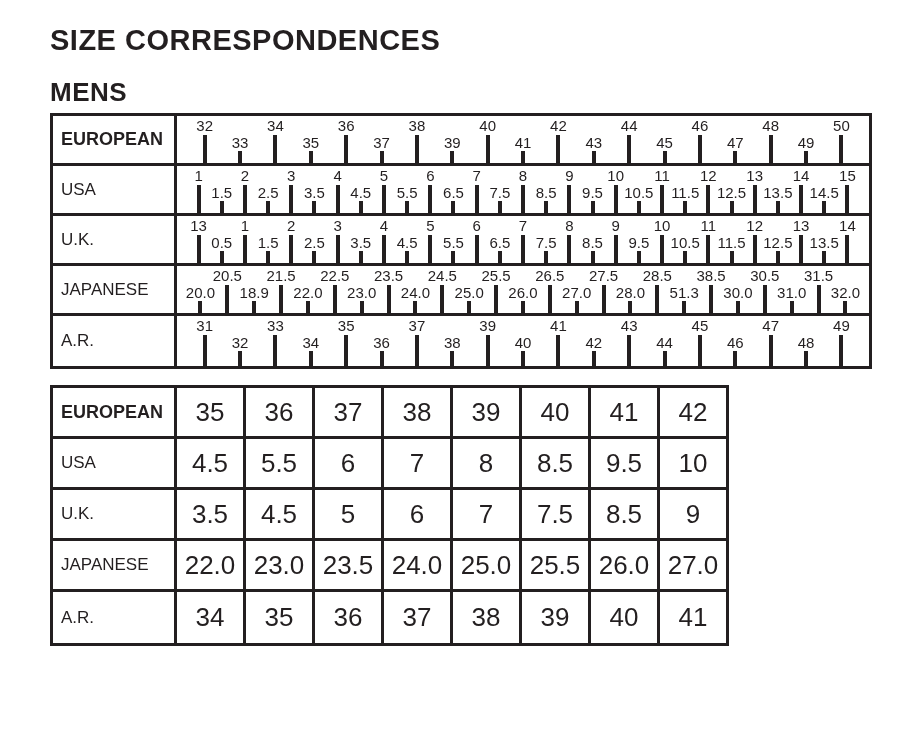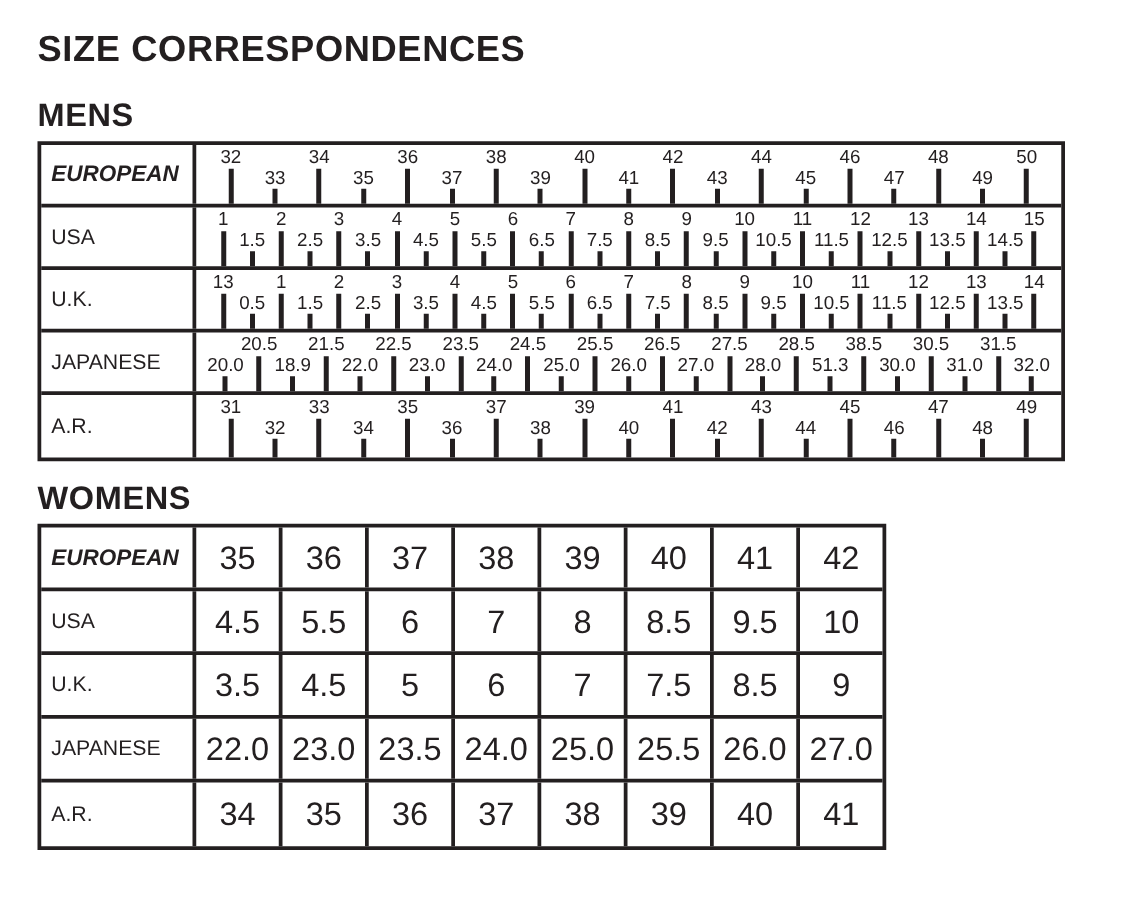--- a/index.html
+++ b/index.html
@@ -4,21 +4,21 @@
 <style>
   * { box-sizing: border-box; }
   html,body { margin:0; padding:0; }
   body {
     width: 903px; height: 735px;
     background: #ffffff;
     color: #231f20;
     font-family: "Liberation Sans", sans-serif;
     overflow: hidden;
   }
-  .page { padding: 26px 0 0 30px; }
+  .page { padding: 26px 0 0 50px; }
 
   h1.title {
     font-size: 29px; font-weight: bold; line-height: 1;
     margin: 0 0 24px 0; letter-spacing: 0.5px;
   }
   h2.section {
     font-size: 26px; font-weight: bold; line-height: 1;
     margin: 3px 0 8px 0; letter-spacing: 0.5px;
   }
 
@@ -32,21 +32,21 @@
   .mrow { display: flex; height: 50px; border-bottom: 3px solid #231f20; }
   .mrow:last-child { border-bottom: none; }
 
   .label-cell {
     width: 124px; flex: 0 0 124px;
     border-right: 3px solid #231f20;
     display: flex; align-items: center;
     padding-left: 8px;
     font-size: 17px;
   }
-  .label-cell.bold { font-weight: bold; font-size: 18px; font-style: italic; }
+  .label-cell.bold { font-weight: bold; font-size: 18px; }
 
   .ruler { flex: 1; display: flex; padding: 0 10px; position: relative; }
   .r-item { flex: 1 1 0; position: relative; min-width: 0; }
   .r-lbl {
     position: absolute; left: 50%; transform: translateX(-50%);
     white-space: nowrap; font-size: 15px; line-height: 1;
   }
   .r-lbl.high { top: 2px; }
   .r-lbl.low  { top: 19px; }
   .r-tick {
@@ -585,21 +585,20 @@
             <span class="r-tick low"></span>
           </span>
           <span class="r-item">
             <span class="r-lbl high">49</span>
             <span class="r-tick high"></span>
           </span>
         </div>
       </div>
     </div>
 
-  <h2 class="section">WOMENS</h2>
   <div class="grid-table" id="womens-table">
       <div class="wrow">
         <div class="label-cell bold">EUROPEAN</div>
         <div class="w-cell">35</div>
         <div class="w-cell">36</div>
         <div class="w-cell">37</div>
         <div class="w-cell">38</div>
         <div class="w-cell">39</div>
         <div class="w-cell">40</div>
         <div class="w-cell">41</div>

